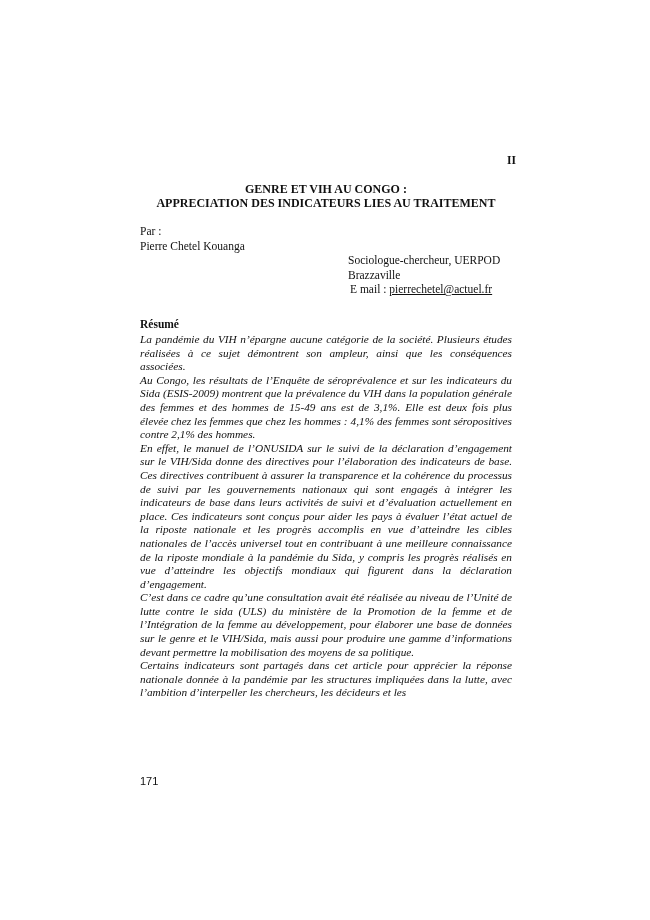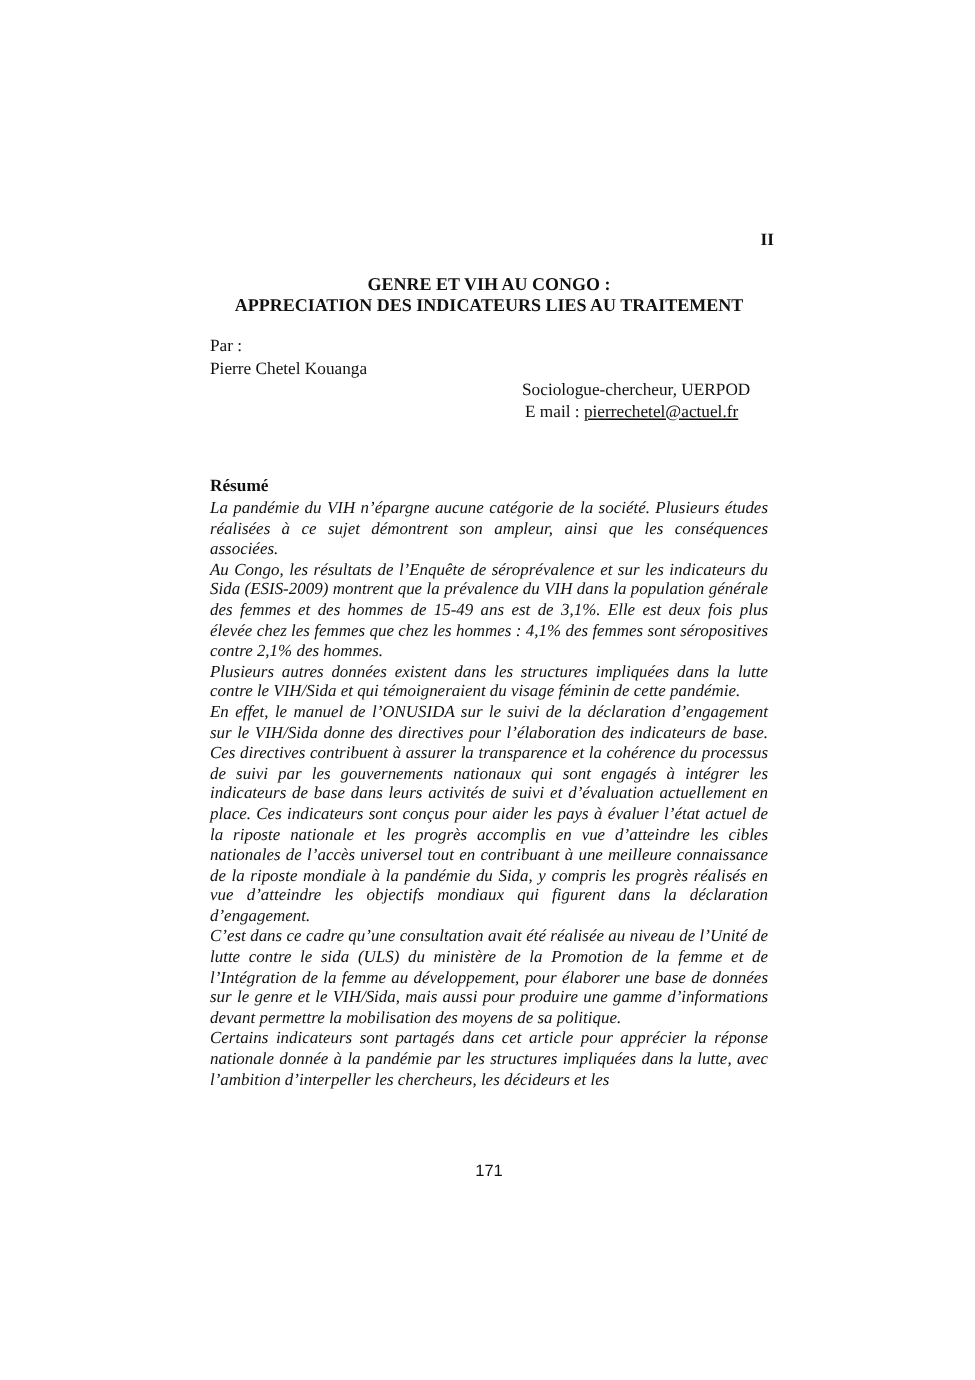--- a/index.html
+++ b/index.html
@@ -81,50 +81,49 @@
       text-align: justify;
     }
     .abstract p {
       margin: 0;
     }
     .page-number {
       position: absolute;
       top: 775px;
       left: 0;
       width: 372px;
-      text-align: center;
       font-family: "Liberation Sans", "DejaVu Sans", sans-serif;
       font-size: 11px;
     }
   </style>
 </head>
 <body>
 
 <div class="page">
 
   <div class="chapter-num">II</div>
 
   <div class="title">
     <div>GENRE ET VIH AU CONGO :</div>
     <div>APPRECIATION DES INDICATEURS LIES AU TRAITEMENT</div>
   </div>
 
   <div class="author-block">
     <div class="right">Par :</div>
     <div class="right">Pierre Chetel Kouanga</div>
     <div class="indent">Sociologue-chercheur,  UERPOD</div>
+    <div class="indent">Brazzaville</div>
     <div class="indent2"><span>E mail : </span><a class="email-link">pierrechetel@actuel.fr</a></div>
   </div>
 
   <div class="abstract-heading">Résumé</div>
 
   <div class="abstract">
     <p>La pandémie du VIH n’épargne aucune catégorie de la société. Plusieurs études réalisées à ce sujet démontrent son ampleur, ainsi que les conséquences associées.</p>
     <p>Au Congo, les résultats de l’Enquête de séroprévalence et sur les indicateurs du Sida (ESIS-2009) montrent que la prévalence du VIH dans la population générale des femmes et des hommes de 15-49 ans est de 3,1%. Elle est deux fois plus élevée chez les femmes que chez les hommes : 4,1% des femmes sont séropositives contre 2,1% des hommes.</p>
-    <p>Plusieurs autres données existent dans les structures impliquées dans la lutte contre le VIH/Sida et qui témoigneraient du visage féminin de cette pandémie.</p>
     <p>En effet, le manuel de l’ONUSIDA sur le suivi de la déclaration d’engagement sur le VIH/Sida donne des directives pour l’élaboration des indicateurs de base. Ces directives contribuent à assurer la transparence et la cohérence du processus de suivi par les gouvernements nationaux qui sont engagés à intégrer les indicateurs de base dans leurs activités de suivi et d’évaluation actuellement en place. Ces indicateurs sont conçus pour aider les pays à évaluer l’état actuel de la riposte nationale et les progrès accomplis en vue d’atteindre les cibles nationales de l’accès universel tout en contribuant à une meilleure connaissance de la riposte mondiale à la pandémie du Sida, y compris les progrès réalisés en vue d’atteindre les objectifs mondiaux qui figurent dans la déclaration d’engagement.</p>
     <p>C’est dans ce cadre qu’une consultation avait été réalisée au niveau de l’Unité de lutte contre le sida (ULS) du ministère de la Promotion de la femme et de l’Intégration de la femme au développement, pour élaborer une base de données sur le genre et le VIH/Sida, mais aussi pour produire une gamme d’informations devant permettre la mobilisation des moyens de sa politique.</p>
     <p>Certains indicateurs sont partagés dans cet article pour apprécier la réponse nationale donnée à la pandémie par les structures impliquées dans la lutte, avec l’ambition d’interpeller les chercheurs, les décideurs et les</p>
   </div>
 
   <div class="page-number">171</div>
 
 </div>
 
 </body></html>

